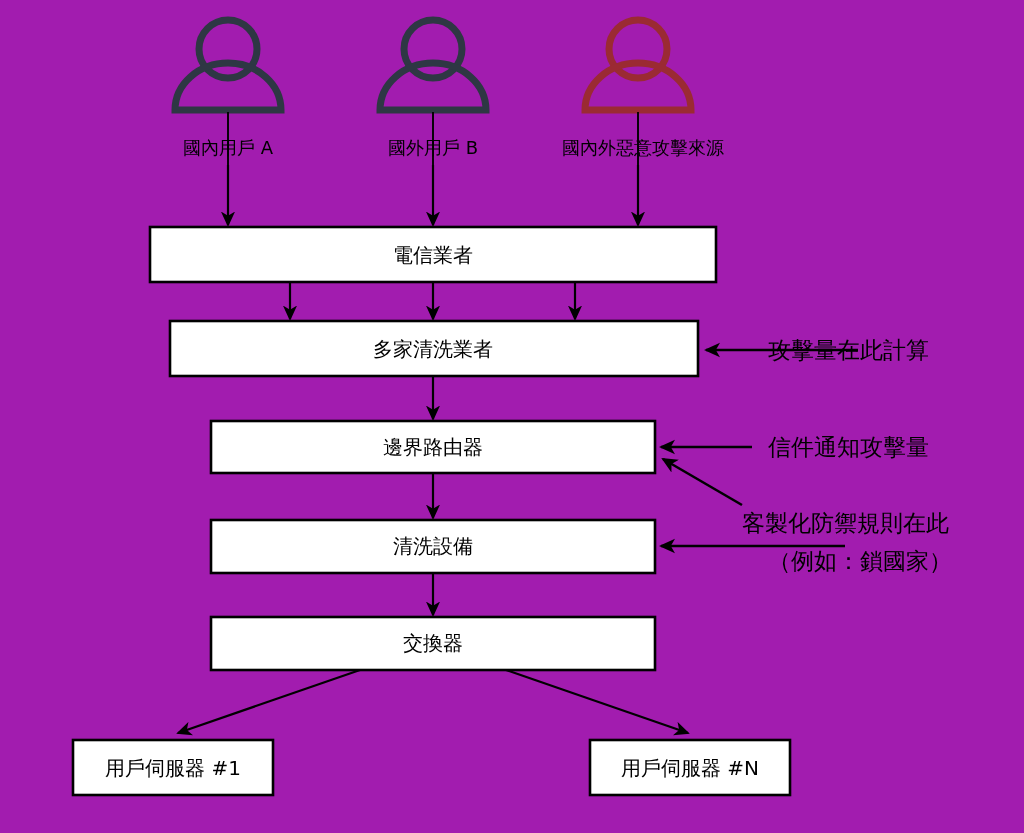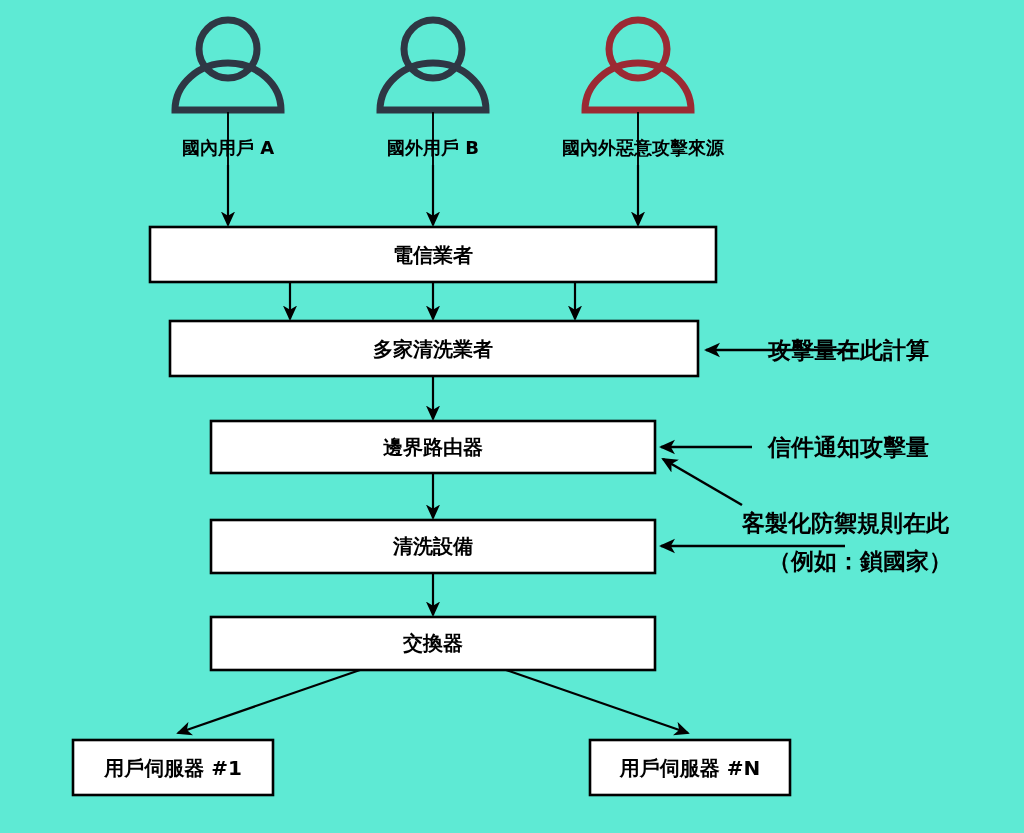--- a/index.html
+++ b/index.html
@@ -8,23 +8,22 @@
     padding: 0;
     background: #ffffff;
   }
   body {
     font-family: "DejaVu Sans", "Liberation Sans", sans-serif;
   }
   #diagram-root {
     position: relative;
     width: 1024px;
     height: 833px;
-    background: #5eead4;
+    background: #a21caf;
     overflow: hidden;
-    font-weight: bold;
   }
   svg#diagram-canvas {
     position: absolute;
     top: 0;
     left: 0;
     width: 1024px;
     height: 833px;
     display: block;
   }
   .node-box {

